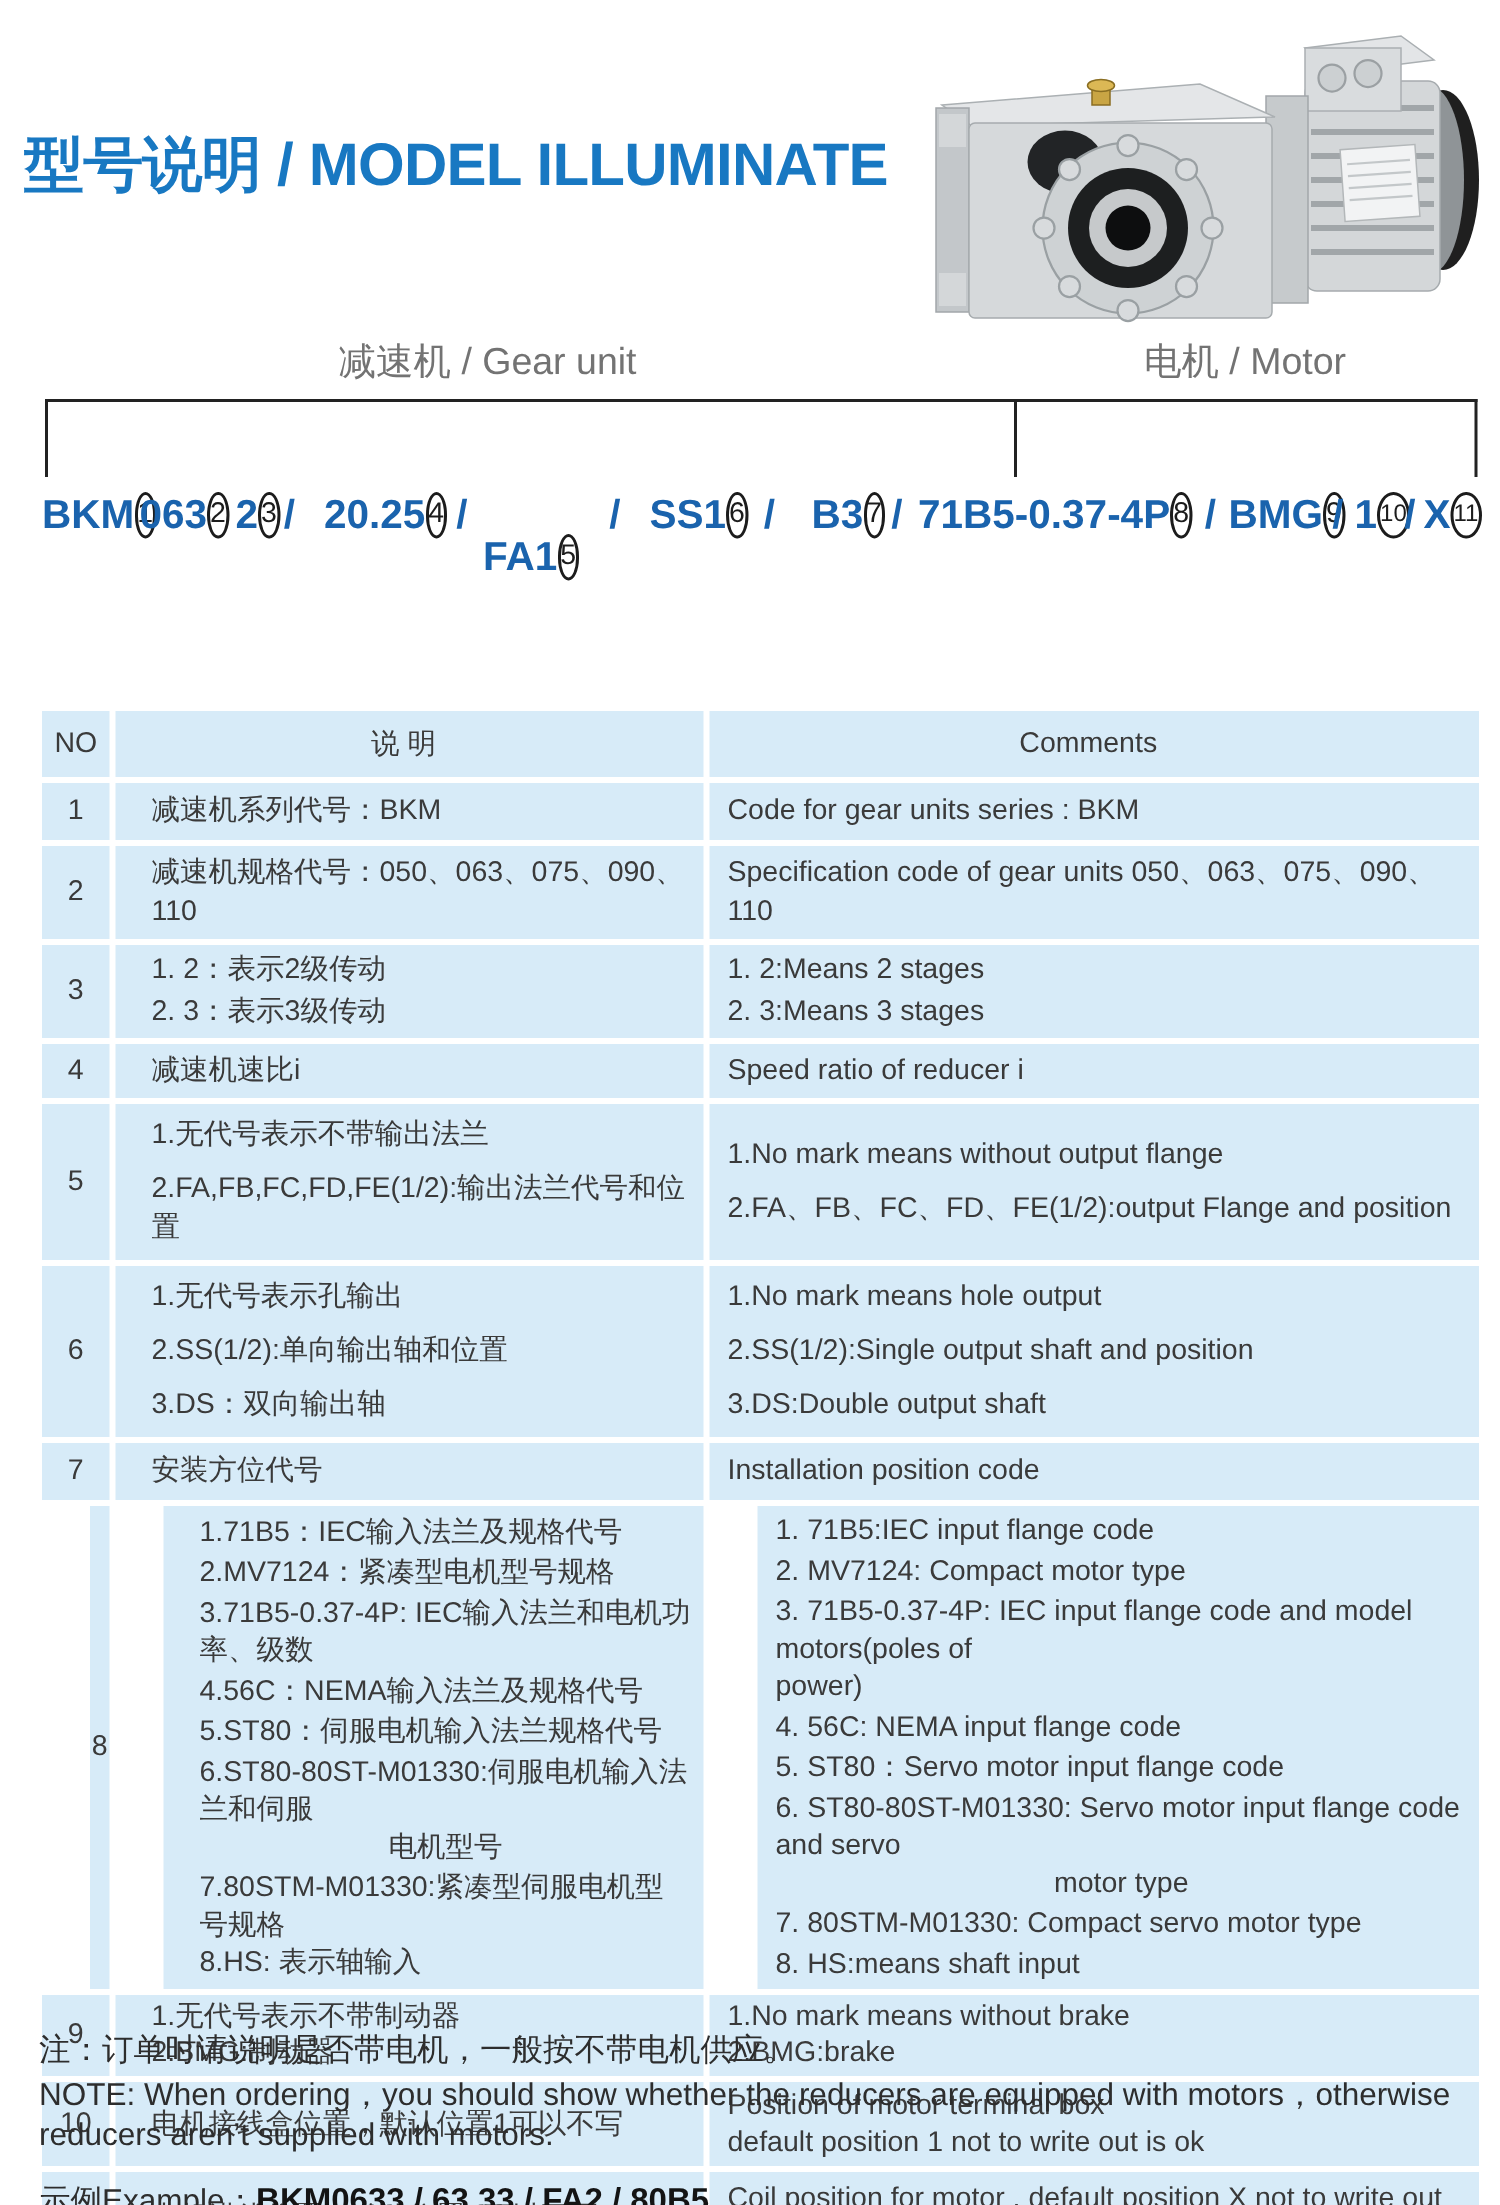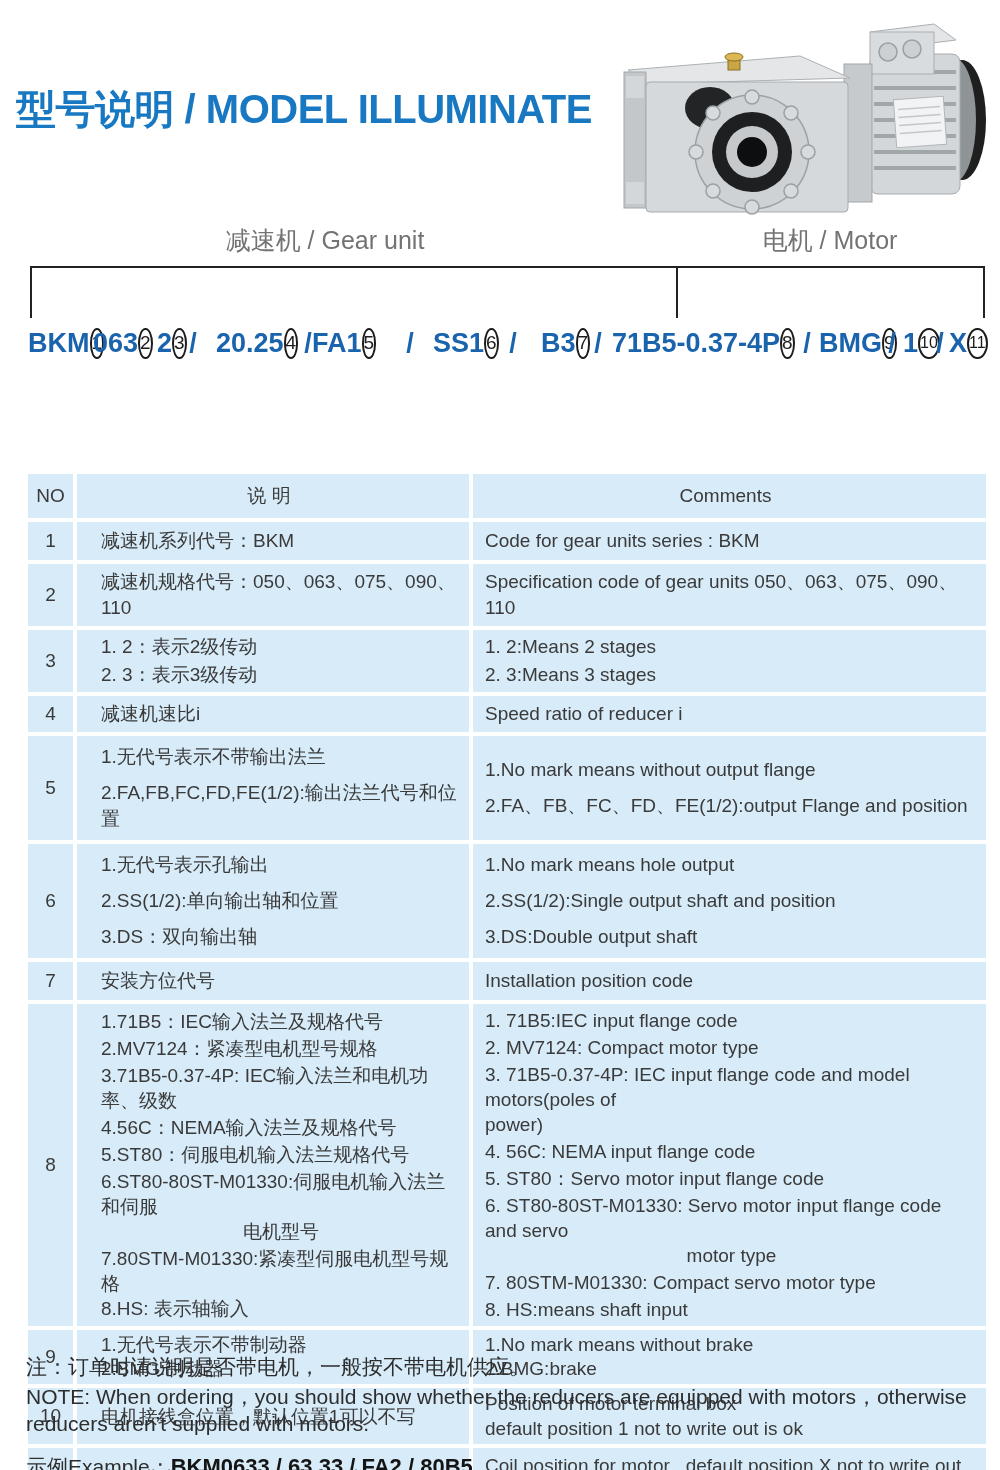--- a/index.html
+++ b/index.html
@@ -31,42 +31,42 @@
   .seg-underline { width:100%; height:0; border-top:3px solid #1c1c1c; margin-top:4px; }
   .seg-stem { width:2px; height:30px; background:#1c1c1c; }
   .seg-circle { width:31px; height:31px; border:2.5px solid #1c1c1c; border-radius:50%;
                 display:flex; align-items:center; justify-content:center;
                 font-size:19px; color:#1c1c1c; background:#fff; }
   .seg-circle.two-digit { font-size:16px; }
   .sep { position:absolute; top:0; width:16px; text-align:center; font-size:27px;
          font-weight:bold; color:#1a63ad; line-height:34px; }
 
   .s1{left:28px;width:58px;} .s2{left:93px;width:58px;text-align:center;} .s3{left:157px;width:26px;}
-  .s4{left:216px;width:76px;} .s5{left:312px;width:56px;} .s6{left:433px;width:58px;}
+  .s4{left:216px;width:76px;} .s5{left:322px;width:56px;margin-top:28px;} .s6{left:433px;width:58px;}
   .s7{left:541px;width:40px;} .s8{left:612px;width:180px;} .s9{left:819px;width:60px;}
   .s10{left:903px;width:26px;} .s11{left:949px;width:28px;}
   .p1{left:185px;} .p2{left:300px;} .p3{left:402px;} .p4{left:505px;}
   .p5{left:590px;} .p6{left:799px;} .p7{left:884px;} .p8{left:932px;}
 
   
   .spec-table { position:absolute; left:28px; top:474px; width:958px;
                 display:flex; flex-direction:column; gap:4px; }
   .trow { display:grid; grid-template-columns:45px 392px 513px; column-gap:4px; }
   .cell { background:#d7ebf8; display:flex; flex-direction:column; justify-content:center;
           font-size:19px; color:#3a3a3a; padding:3px 0; }
   .cell.no { align-items:center; text-align:center; }
   .cell.desc { padding-left:24px; padding-right:8px; }
   .cell.comm { padding-left:12px; padding-right:8px; }
   .cell.hdr-center { align-items:center; text-align:center; padding-left:0; }
   .ln { line-height:26px; margin:2px 0; }
   .ln.ctr { text-align:center; }
   .thead { height:44px; } .thead .cell { font-size:19px; }
   .r1 .cell{min-height:38px;} .r2 .cell{min-height:34px;} .r3 .cell{min-height:62px;}
   .r4 .cell{min-height:33px;} .r5 .cell{min-height:66px;} .r6 .cell{min-height:106px;}
-  .r7 .cell{min-height:38px;} .r8 .cell{min-height:269px;} .r9 .cell{min-height:52px;}
+  .r7 .cell{min-height:38px;} .r8 .cell{min-height:269px;margin-left:32px;} .r9 .cell{min-height:52px;}
   .r10 .cell{min-height:55px;} .r11 .cell{min-height:33px;}
   .r3 .ln { margin:1px 0; }
   .r5 .ln, .r6 .ln { margin:5px 0; }
   .r8 .ln { line-height:25px; margin:1px 0; }
   .r8 .ln.tight { margin-top:-1px; }
   .r9 .ln { line-height:24px; margin:0; }
   .r10 .ln { line-height:25px; margin:0; }
 
   
   .notes { position:absolute; left:26px; top:1353px; width:952px; font-size:21px;

